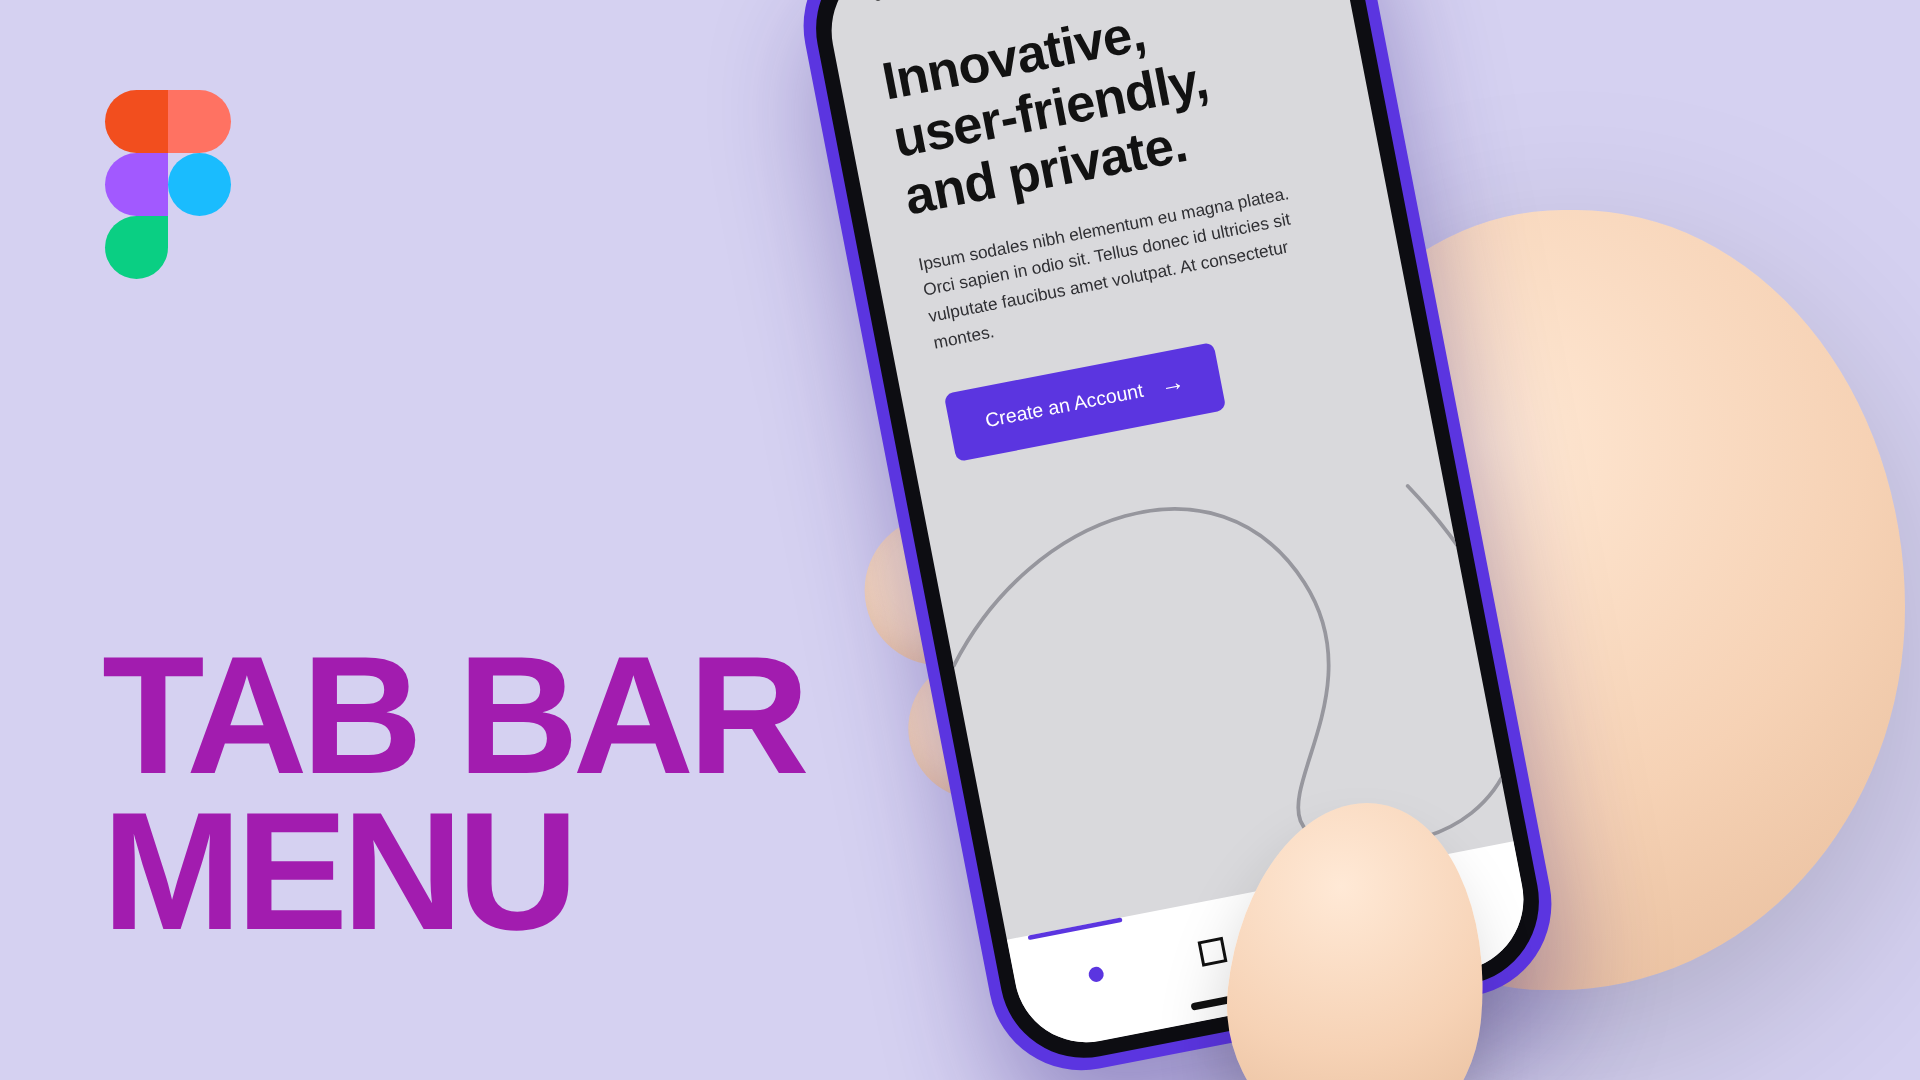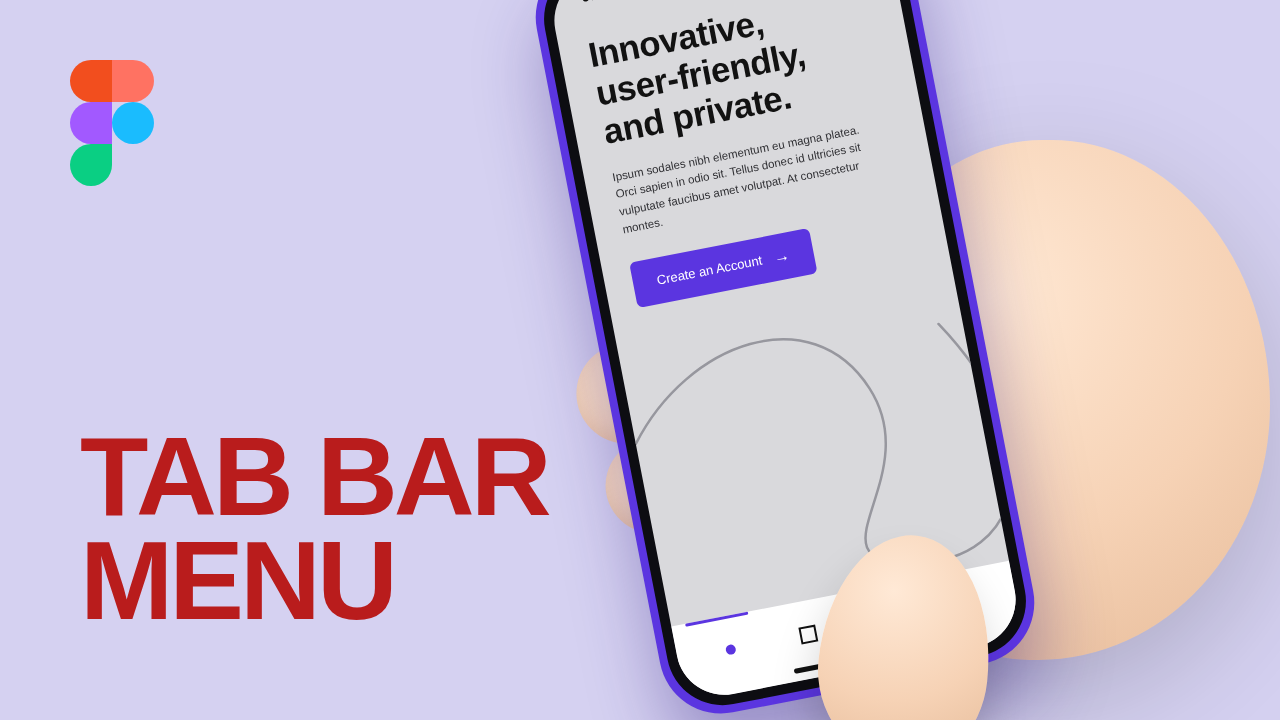--- a/index.html
+++ b/index.html
@@ -19,27 +19,27 @@
   .figma-logo .piece { position: absolute; width: 42px; height: 42px; }
   .fr { background:#f24e1e; left:0;  top:0;   border-top-left-radius:21px;  border-bottom-left-radius:21px; }
   .fo { background:#ff7262; left:42px;top:0;   border-top-right-radius:21px; border-bottom-right-radius:21px; }
   .fp { background:#a259ff; left:0;  top:42px; border-top-left-radius:21px;  border-bottom-left-radius:21px; }
   .fb { background:#1abcfe; left:42px;top:42px; border-radius:50%; }
   .fg { background:#0acf83; left:0;  top:84px; border-radius:21px 0 21px 21px; }
 
   
   .title {
     position: absolute;
-    left: 80px;
+    left: 68px;
     top: 425px;
     font-weight: 900;
     font-size: 112px;
     line-height: 0.93;
     letter-spacing: -4px;
-    color:#b91c1c;
+    color:#a21caf;
     white-space: pre;
     font-stretch: condensed;
   }
 
   
   .hand {
     position: absolute;
     right: -30px;
     top: -30px;
     width: 760px;

